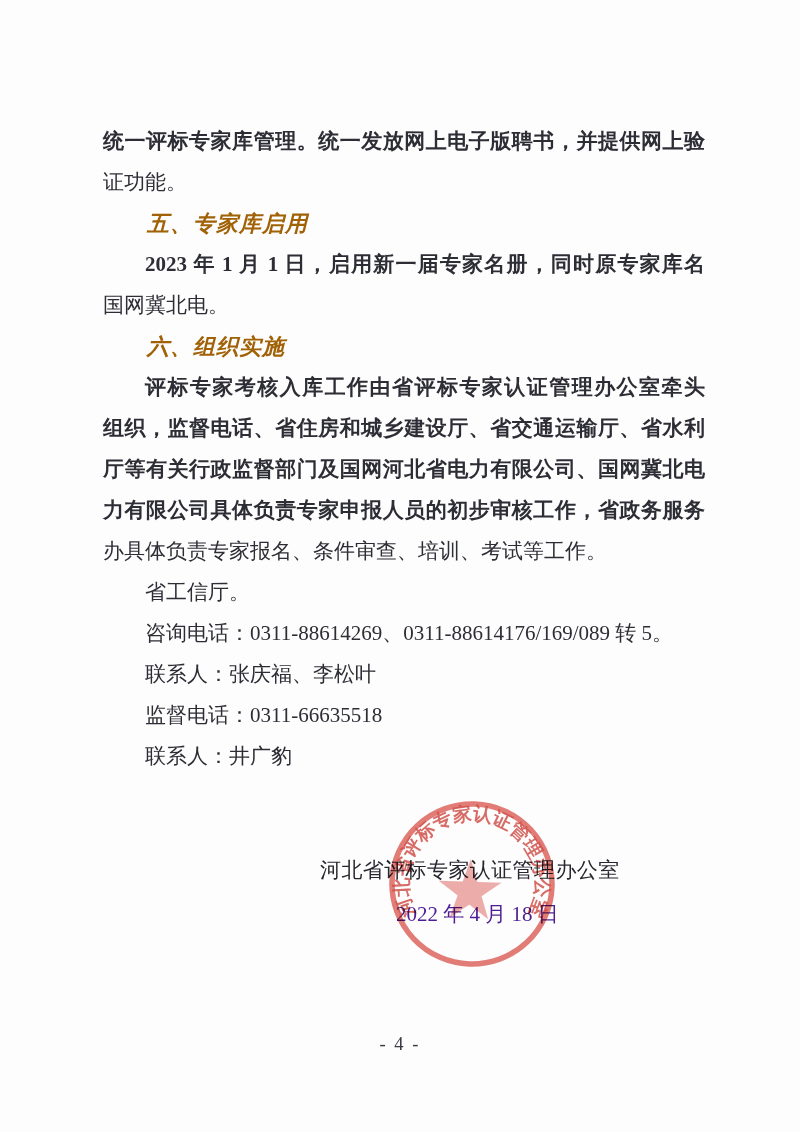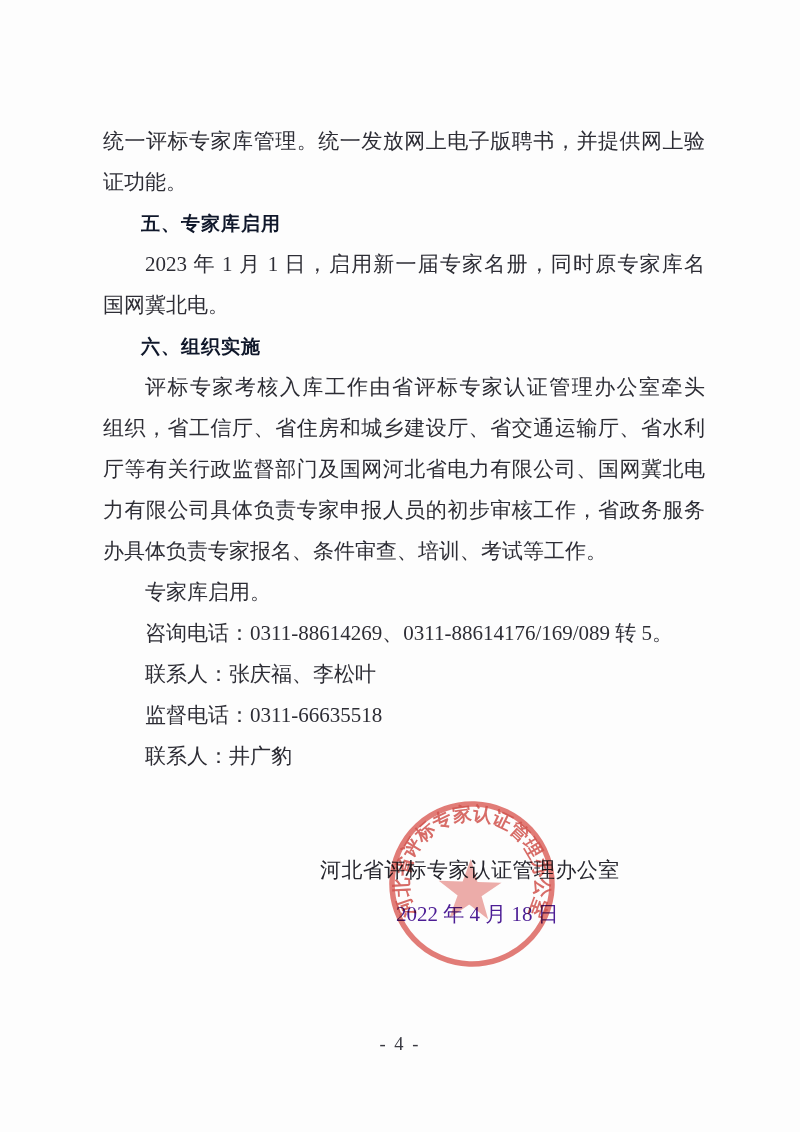--- a/index.html
+++ b/index.html
@@ -18,26 +18,28 @@
     color:#2d2d35;
   }
   .line {
     height:41px; line-height:41px; font-size:21px;
     white-space:nowrap;
   }
   .line.fill {
     white-space:normal;
     text-align:justify;
     text-align-last:justify;
+    font-weight:bold;
   }
   .line.indent { text-indent:2em; }
   .line.heading {
     font-family:"Liberation Sans","DejaVu Sans",sans-serif;
-    font-weight:bold; font-size:19px; color:#0f172a;
+    font-weight:bold; font-size:22px; color:#a16207;
     letter-spacing:1px;
+    font-style:italic;
   }
   .signature-org {
     position:absolute; left:320px; top:856px; width:310px;
     font-size:21px; line-height:28px; letter-spacing:0.4px;
     color:#26262e; white-space:nowrap;
   }
   .signature-date {
     position:absolute; left:396px; top:900px; width:220px;
     font-size:21px; line-height:28px;
     color:#4c1d95; white-space:nowrap;
@@ -60,25 +62,25 @@
 <div class="page">
 
   <div class="content">
     <div class="line fill">统一评标专家库管理。统一发放网上电子版聘书，并提供网上验</div>
     <div class="line">证功能。</div>
     <div class="line heading indent">五、专家库启用</div>
     <div class="line fill indent">2023 年 1 月 1 日，启用新一届专家名册，同时原专家库名</div>
     <div class="line">国网冀北电。</div>
     <div class="line heading indent">六、组织实施</div>
     <div class="line fill indent">评标专家考核入库工作由省评标专家认证管理办公室牵头</div>
-    <div class="line fill">组织，省工信厅、省住房和城乡建设厅、省交通运输厅、省水利</div>
+    <div class="line fill">组织，监督电话、省住房和城乡建设厅、省交通运输厅、省水利</div>
     <div class="line fill">厅等有关行政监督部门及国网河北省电力有限公司、国网冀北电</div>
     <div class="line fill">力有限公司具体负责专家申报人员的初步审核工作，省政务服务</div>
     <div class="line">办具体负责专家报名、条件审查、培训、考试等工作。</div>
-    <div class="line indent">专家库启用。</div>
+    <div class="line indent">省工信厅。</div>
     <div class="line indent">咨询电话：0311-88614269、0311-88614176/169/089 转 5。</div>
     <div class="line indent">联系人：张庆福、李松叶</div>
     <div class="line indent">监督电话：0311-66635518</div>
     <div class="line indent">联系人：井广豹</div>
   </div>
 
   <div class="signature-org">河北省评标专家认证管理办公室</div>
   <div class="signature-date">2022 年 4 月 18 日</div>
 
   <div class="seal">

